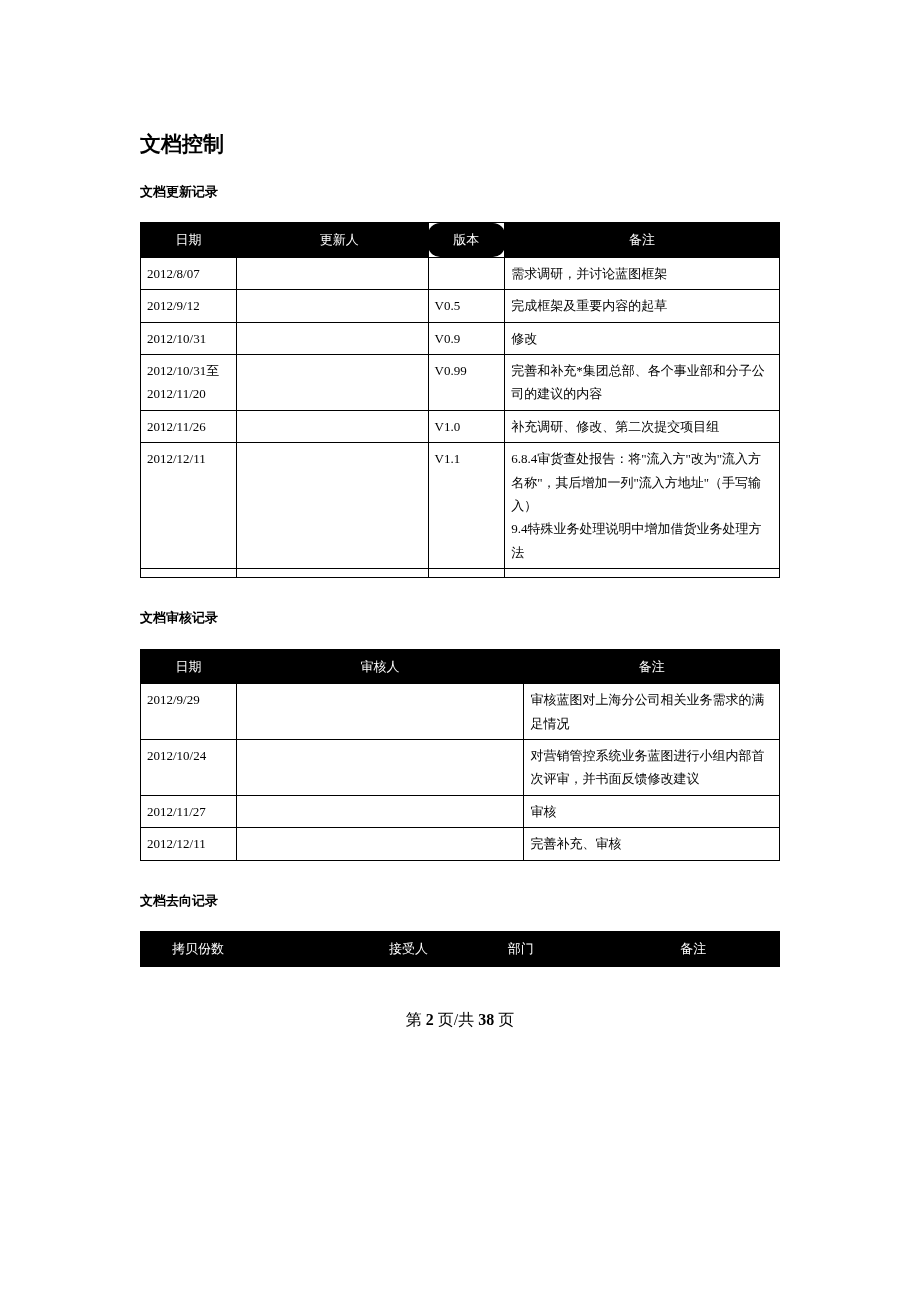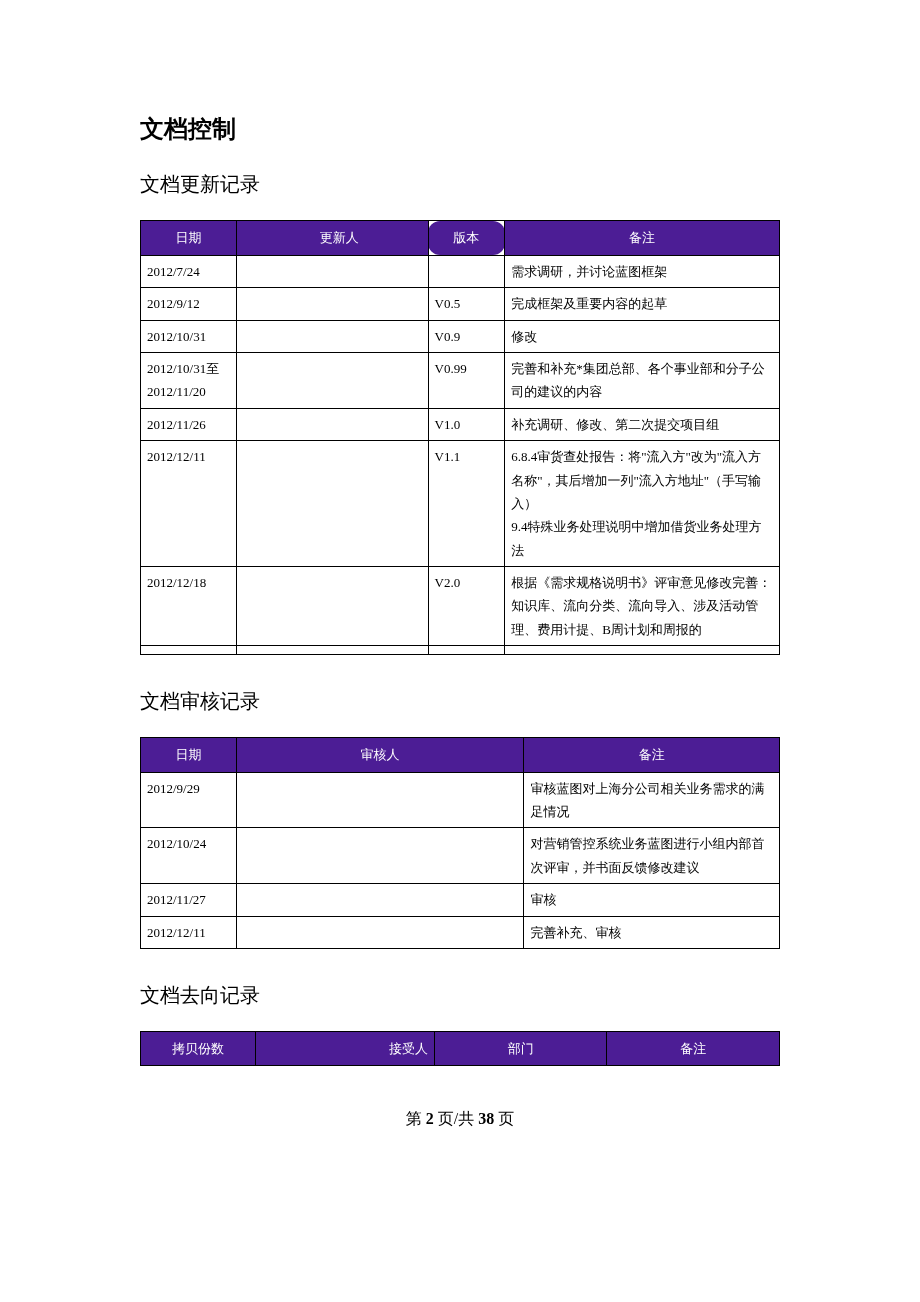--- a/index.html
+++ b/index.html
@@ -11,48 +11,49 @@
       font-family: "SimSun", "宋体", serif;
       background: #fff;
       width: 920px;
       min-height: 1302px;
       padding: 110px 140px 50px 140px;
       font-size: 14px;
       color: #000;
       line-height: 1.6;
     }
     h1 {
-      font-size: 24px;
+      font-size: 21px;
       font-weight: bold;
       margin-bottom: 20px;
+      margin-top: 18px;
     }
     h2 {
-      font-size: 20px;
-      font-weight: normal;
+      font-size: 13px;
+      font-weight: bold;
       margin-bottom: 20px;
       margin-top: 30px;
     }
     h2:first-of-type {
       margin-top: 0;
     }
     table {
       width: 100%;
       border-collapse: collapse;
       margin-bottom: 10px;
     }
     th, td {
       border: 1px solid #000;
       padding: 4px 6px;
       text-align: left;
       vertical-align: top;
       font-size: 13px;
       line-height: 1.8;
     }
     th {
-      background: #4c1d95;
+      background: #000000;
       color: #fff;
       font-weight: normal;
       text-align: center;
       padding: 5px 6px;
     }
     .col-date { width: 15%; }
     .col-updater { width: 30%; padding-left: 20px; }
     .col-version { width: 12%; border-radius: 12px; }
     .col-remark { width: 43%; }
     
@@ -85,21 +86,21 @@
   <thead>
     <tr>
       <th class="col-date">日期</th>
       <th class="col-updater">更新人</th>
       <th class="col-version">版本</th>
       <th class="col-remark">备注</th>
     </tr>
   </thead>
   <tbody id="update-body">
       <tr>
-        <td>2012/7/24</td>
+        <td>2012/8/07</td>
         <td></td>
         <td></td>
         <td>需求调研，并讨论蓝图框架</td>
       </tr>
       <tr>
         <td>2012/9/12</td>
         <td></td>
         <td>V0.5</td>
         <td>完成框架及重要内容的起草</td>
       </tr>
@@ -119,26 +120,20 @@
         <td>2012/11/26</td>
         <td></td>
         <td>V1.0</td>
         <td>补充调研、修改、第二次提交项目组</td>
       </tr>
       <tr>
         <td>2012/12/11</td>
         <td></td>
         <td>V1.1</td>
         <td>6.8.4审货查处报告：将"流入方"改为"流入方名称"，其后增加一列"流入方地址"（手写输入）<br>9.4特殊业务处理说明中增加借货业务处理方法</td>
-      </tr>
-      <tr>
-        <td>2012/12/18</td>
-        <td></td>
-        <td>V2.0</td>
-        <td>根据《需求规格说明书》评审意见修改完善：知识库、流向分类、流向导入、涉及活动管理、费用计提、B周计划和周报的</td>
       </tr>
       <tr>
         <td></td>
         <td></td>
         <td></td>
         <td></td>
       </tr>
     </tbody>
 </table>
 

